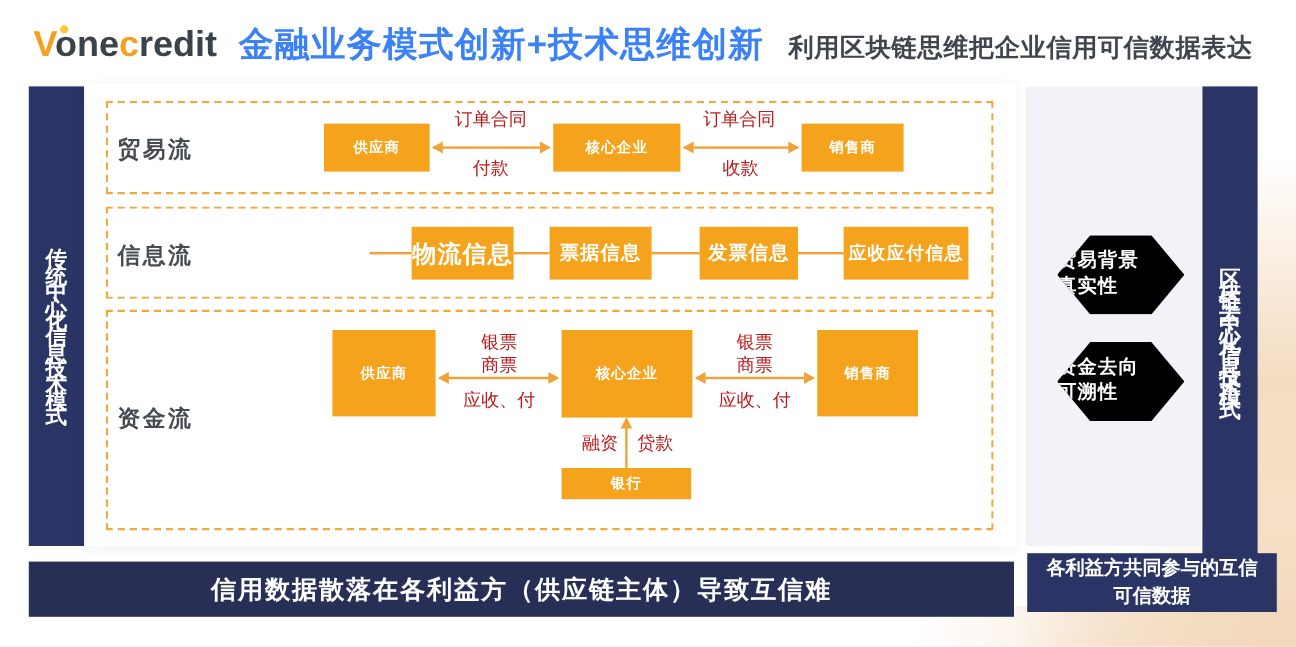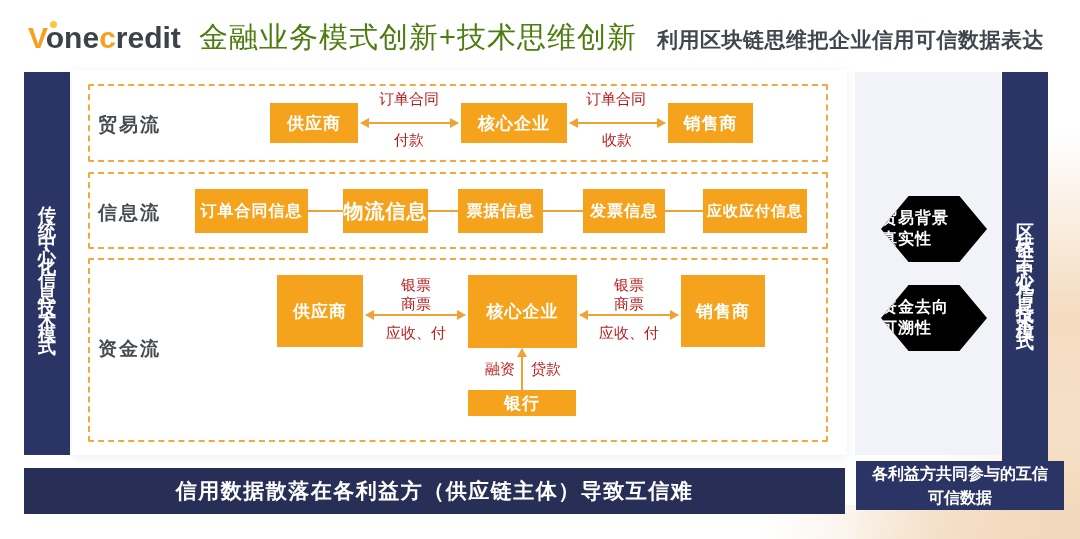--- a/index.html
+++ b/index.html
@@ -13,21 +13,21 @@
   .peach-b { position:absolute; left:855px; top:440px; width:225px; height:99px;
     background:radial-gradient(ellipse at 100% 100%, #f3d8b8 0%, rgba(243,216,184,0.55) 45%, rgba(243,216,184,0) 75%); }
   .peach-c { position:absolute; left:760px; top:505px; width:320px; height:34px;
     background:linear-gradient(90deg, rgba(246,227,206,0), #f2d9bd); }
 
   
   .logo { position:absolute; left:28px; top:21px; font-size:30px; font-weight:800; letter-spacing:0; white-space:nowrap; }
   .logo .lg-o { color:#f5a01e; }
   .logo .lg-d { color:#3c4249; }
   .logo-dot { position:absolute; left:22px; top:0; width:7px; height:7px; border-radius:50%; background:#ffc53d; }
-  .title { position:absolute; left:199px; top:18px; font-size:29px; font-weight:400; color:#4d7c0f; letter-spacing:1px; white-space:nowrap; }
+  .title { position:absolute; left:199px; top:18px; font-size:29px; font-weight:700; color:#3b82f6; letter-spacing:1px; white-space:nowrap; }
   .subtitle { position:absolute; left:657px; top:26px; font-size:21px; font-weight:600; color:#40464e; letter-spacing:0.5px; white-space:nowrap; }
 
   
   .sidebar { position:absolute; background:#2b3565; display:flex; align-items:center; justify-content:center; }
   .sidebar-left { left:24px; top:72px; width:46px; height:383px; }
   .sidebar-right { left:1002px; top:72px; width:46px; height:390px; }
   .vtext { writing-mode:vertical-rl; text-orientation:upright; color:#ffffff; font-weight:bold; font-size:18px; }
   .vt-left { letter-spacing:13px; }
   .vt-right { letter-spacing:9px; }
 
@@ -36,21 +36,21 @@
   .hex-panel { position:absolute; left:855px; top:72px; width:146px; height:383px; background:#f1f3f8; }
 
   
   .flow-row { position:absolute; border:2px dashed #f2a93b; border-radius:2px; background:transparent; }
   .row-trade { left:88px; top:84px; width:740px; height:78px; }
   .row-info { left:88px; top:172px; width:740px; height:77px; }
   .row-capital { left:88px; top:258px; width:740px; height:184px; }
   .flow-label { position:absolute; font-size:19px; font-weight:bold; color:#474c52; letter-spacing:2px; white-space:nowrap; }
 
   
-  .obox { position:absolute; background:#f5a31d; color:#fff; font-weight:bold; font-size:17px; letter-spacing:1px;
+  .obox { position:absolute; background:#f5a31d; color:#fff; font-weight:bold; font-size:12px; letter-spacing:1px;
     display:flex; align-items:center; justify-content:center; white-space:nowrap; }
 
   
   .h-arrow { position:absolute; height:2px; background:#f0a236; }
   .h-arrow::before, .h-arrow::after { content:""; position:absolute; top:-4px; border-top:5px solid transparent; border-bottom:5px solid transparent; }
   .h-arrow::before { left:-1px; border-right:9px solid #f0a236; }
   .h-arrow::after { right:-1px; border-left:9px solid #f0a236; }
   .h-line { position:absolute; height:2px; background:#f0a236; }
   .v-arrow { position:absolute; width:2px; background:#f0a236; }
   .v-arrow::before { content:""; position:absolute; top:-1px; left:-4px; border-left:5px solid transparent; border-right:5px solid transparent; border-bottom:9px solid #f0a236; }
@@ -96,21 +96,20 @@
   <div class="obox" style="left:668px; top:103px; width:85px; height:40px;">销售商</div>
   <div class="h-arrow" style="left:361px; top:122px; width:97px;"></div>
   <div class="alabel" style="left:367px; top:90px; width:84px;">订单合同</div>
   <div class="alabel" style="left:387px; top:131px; width:44px;">付款</div>
   <div class="h-arrow" style="left:570px; top:122px; width:95px;"></div>
   <div class="alabel" style="left:574px; top:90px; width:84px;">订单合同</div>
   <div class="alabel" style="left:595px; top:131px; width:44px;">收款</div>
 
   <div class="flow-row row-info"></div>
   <div class="flow-label" style="left:98px; top:200px;">信息流</div>
-  <div class="obox" style="left:195px; top:189px; width:113px; height:44px; font-size:16px;">订单合同信息</div>
   <div class="obox" style="left:343px; top:189px; width:85px; height:44px; font-size:20px;">物流信息</div>
   <div class="obox" style="left:458px; top:189px; width:85px; height:44px; font-size:16px;">票据信息</div>
   <div class="obox" style="left:583px; top:189px; width:82px; height:44px; font-size:16px;">发票信息</div>
   <div class="obox" style="left:703px; top:189px; width:104px; height:44px; font-size:15px;">应收应付信息</div>
   <div class="h-line" style="left:308px; top:210px; width:35px;"></div>
   <div class="h-line" style="left:428px; top:210px; width:30px;"></div>
   <div class="h-line" style="left:543px; top:210px; width:40px;"></div>
   <div class="h-line" style="left:665px; top:210px; width:38px;"></div>
 
   <div class="flow-row row-capital"></div>

